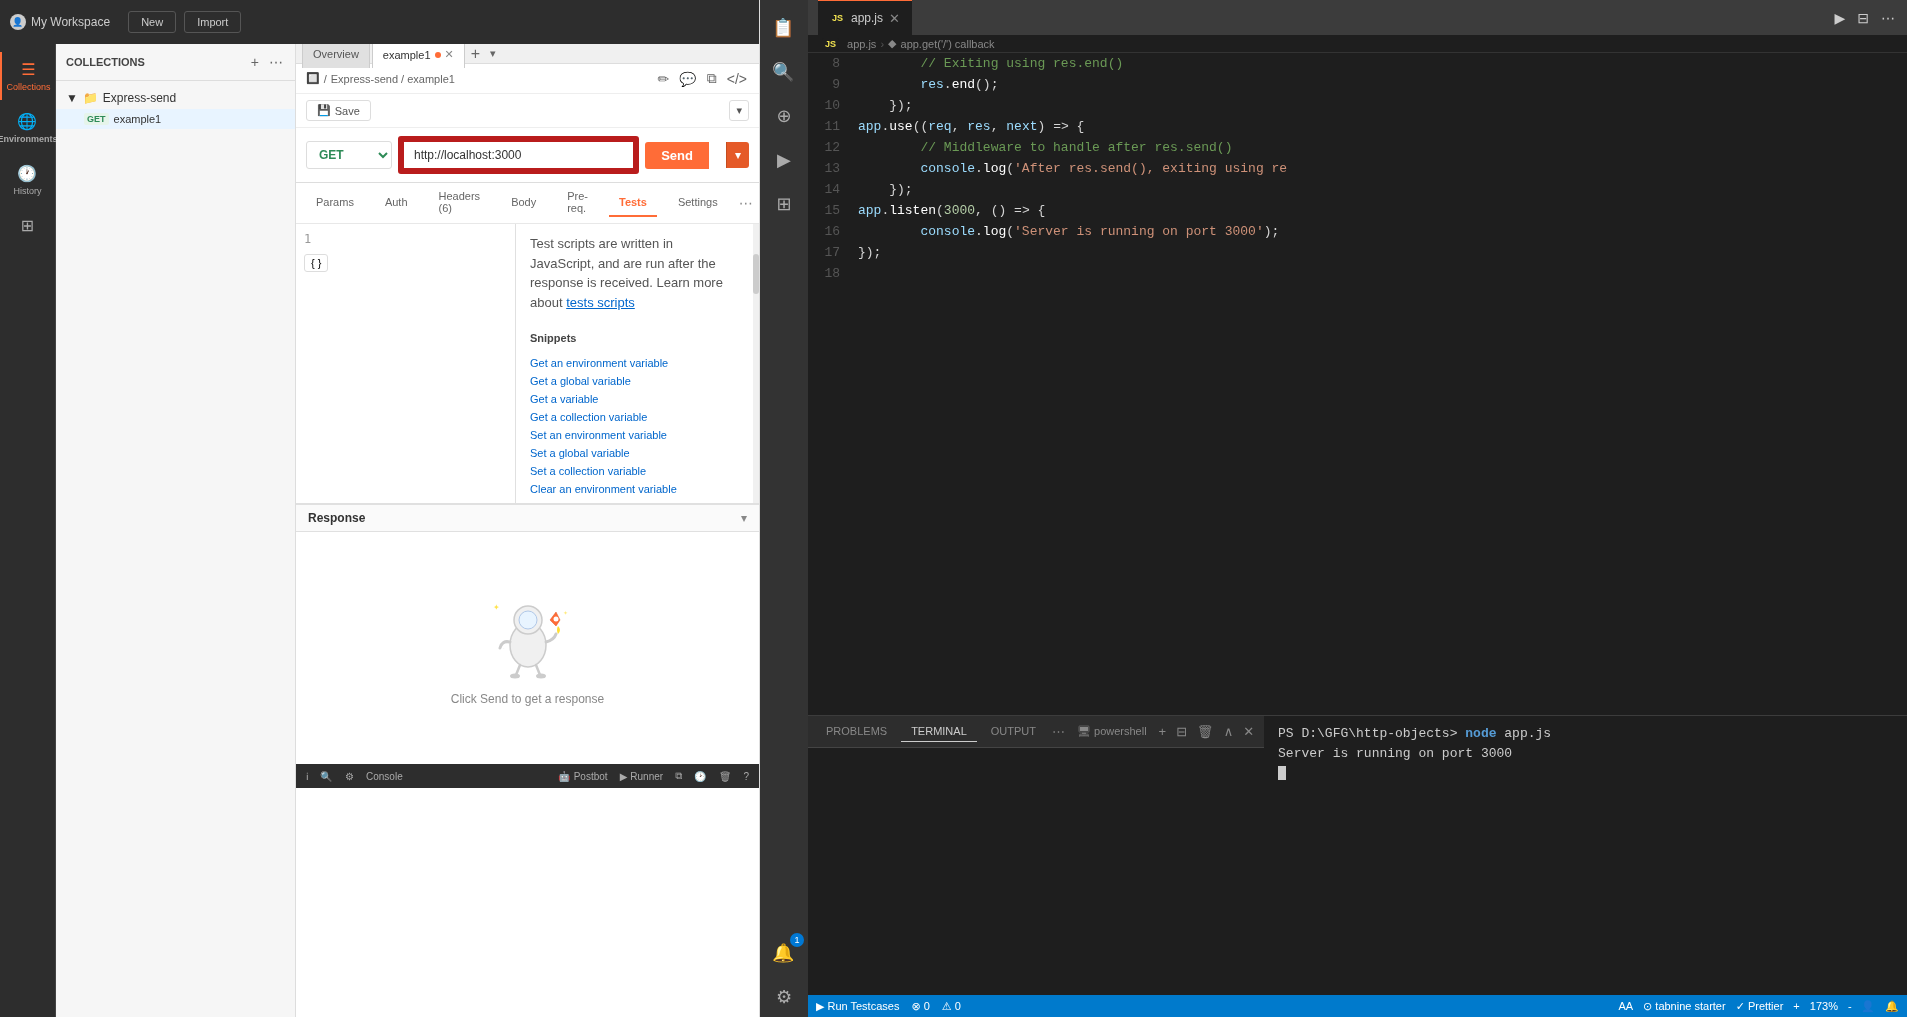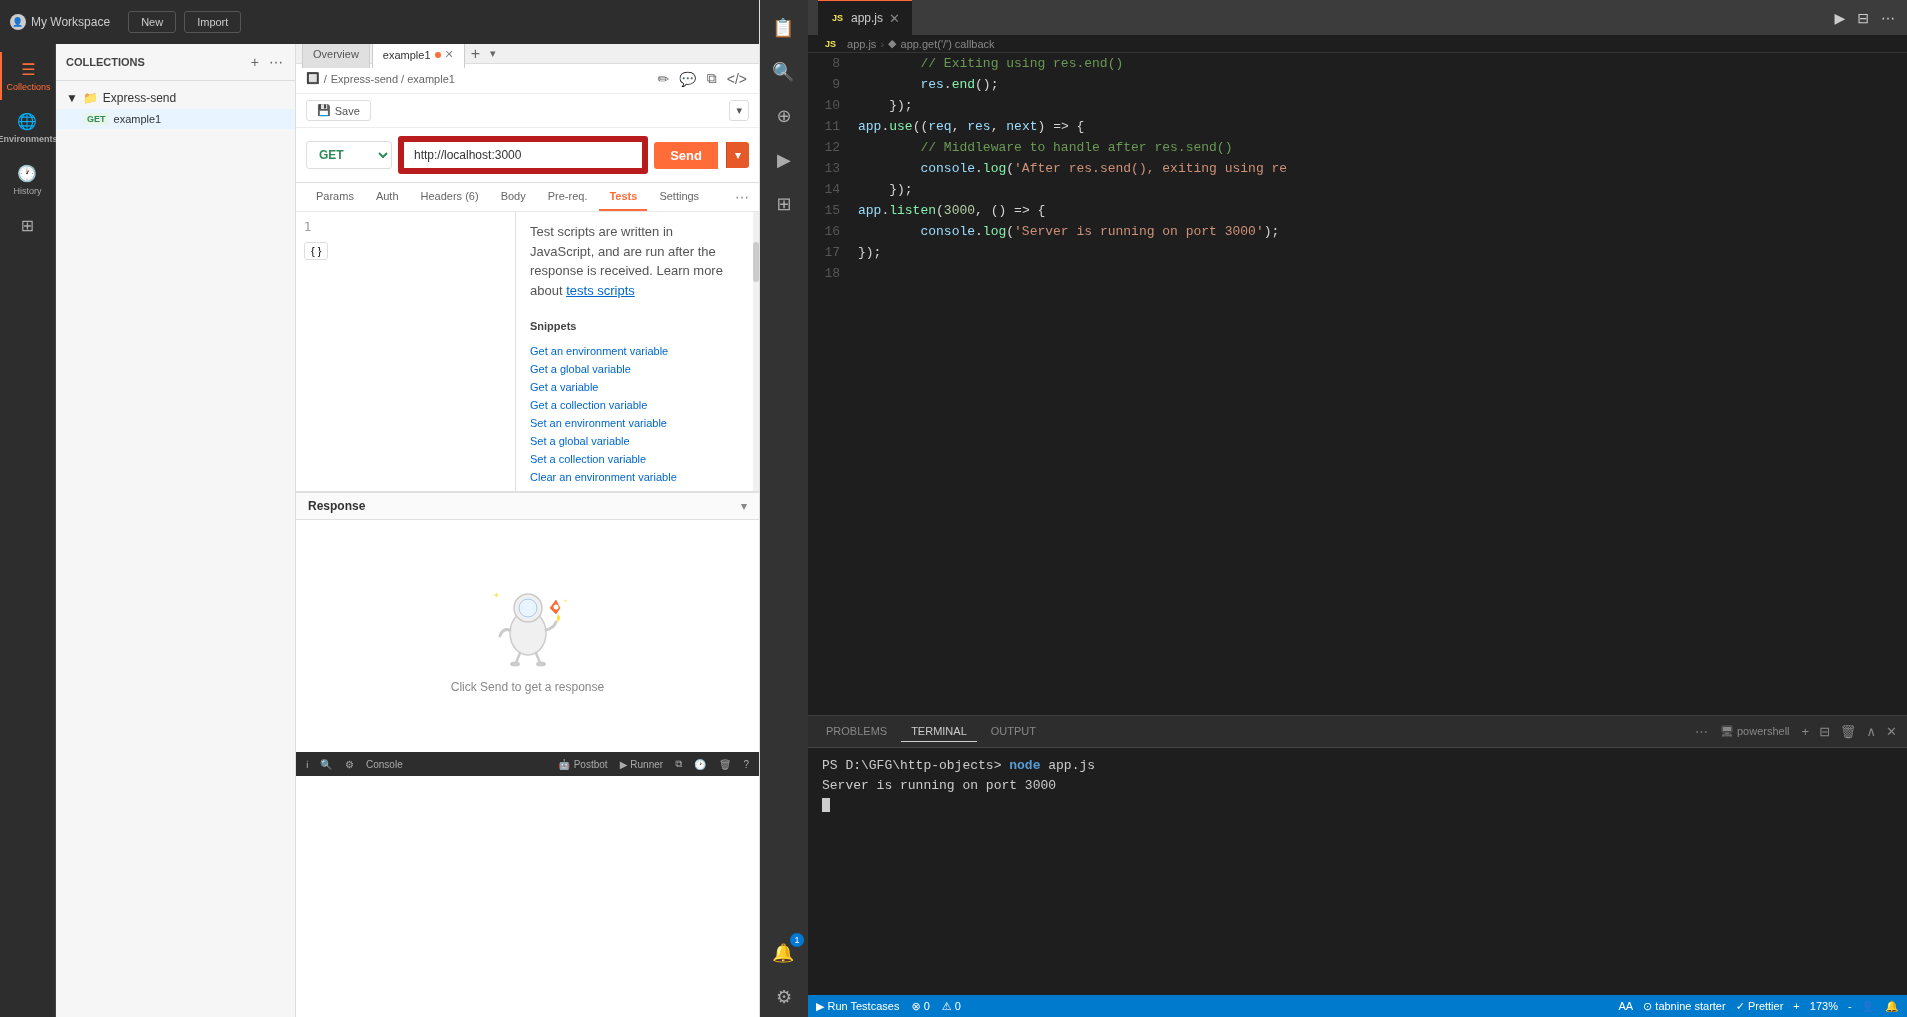--- a/index.html
+++ b/index.html
@@ -241,21 +241,21 @@
       flex: 1;
       padding: 6px 10px;
       border: 6px solid #b91c1c;
       border-radius: 3px;
       font-size: 12px;
       color: #333;
     }
     .pm-send-btn {
       display: flex;
       align-items: center;
-      gap: 8px;
+      gap: 17px;
     }
     .pm-send-main {
       padding: 6px 16px;
       background: #ff6c37;
       color: #fff;
       border: none;
       border-radius: 3px 0 0 3px;
       font-size: 13px;
       font-weight: 600;
       cursor: pointer;
@@ -292,21 +292,21 @@
       cursor: pointer;
       margin-left: -1px;
     }
 
     
     .pm-req-tabs {
       display: flex;
       align-items: center;
       padding: 0 10px;
       border-bottom: 1px solid #e8e8e8;
-      gap: 2px;
+      gap: 11px;
       flex-shrink: 0;
     }
     .pm-req-tab {
       padding: 7px 10px;
       cursor: pointer;
       font-size: 11px;
       color: #666;
       border-bottom: 2px solid transparent;
     }
     .pm-req-tab.active {
@@ -531,21 +531,21 @@
       font-size: 13px;
       line-height: 21px;
       padding: 0 10px;
       overflow: auto;
       color: #d4d4d4;
     }
     .code-line {
       white-space: pre;
       display: block;
     }
-    .fn { color: #86efac; text-align: center; }
+    .fn { color: #ffffff; text-align: center; }
     .str { color: #ce9178; }
     .num { color: #b5cea8; }
     .cmt { color: #6a9955; }
     .param { color: #9cdcfe; }
     .op { color: #d4d4d4; }
 
     
     .vsc-activity-bar {
       width: 48px;
       background: #333;
@@ -580,21 +580,21 @@
       width: 14px; height: 14px;
       display: flex; align-items: center; justify-content: center;
     }
 
     
     .vsc-terminal {
       height: 280px;
       background: #1e1e1e;
       border-top: 1px solid #3c3c3c;
       display: flex;
-      flex-direction: column;
+      flex-direction: row;
       flex-shrink: 0;
     }
     .vsc-terminal-tabs {
       display: flex;
       align-items: center;
       background: #2d2d2d;
       height: 32px;
       padding: 0 8px;
       gap: 4px;
       border-bottom: 1px solid #444;

